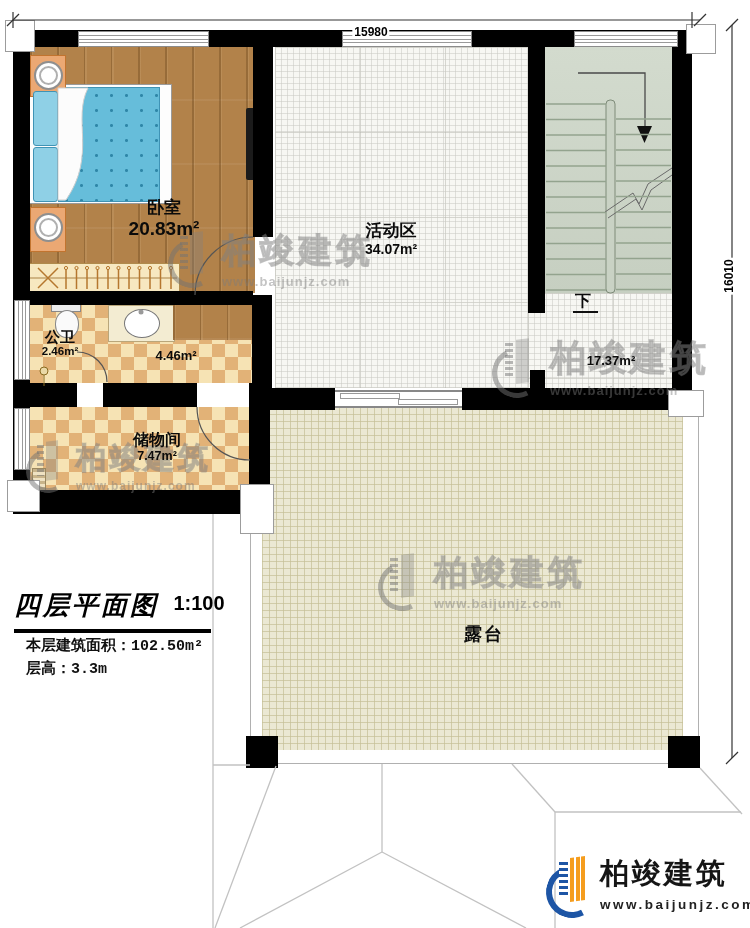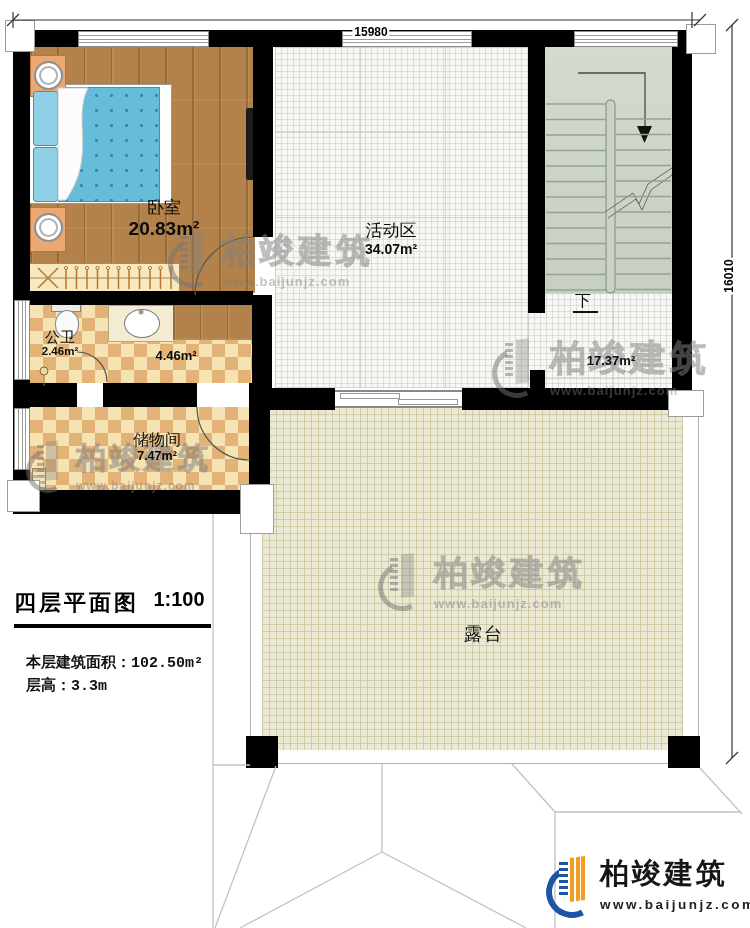--- a/index.html
+++ b/index.html
@@ -34,21 +34,21 @@
   .win-v{background-image:linear-gradient(to right, transparent 24%, #9a9a9a 24%, #9a9a9a 31%, transparent 31%, transparent 48%, #9a9a9a 48%, #9a9a9a 55%, transparent 55%, transparent 72%, #9a9a9a 72%, #9a9a9a 79%, transparent 79%);}
   .notch{position:absolute;background:#fff;border:1px solid #9c9c9c;z-index:36;}
   #deco{position:absolute;left:0;top:0;z-index:40;pointer-events:none;}
   .dim{stroke:#333;stroke-width:1.2;fill:none;}
   .arc{stroke:#555;stroke-width:1.2;fill:none;}
   .brk{stroke:#6a6a6a;stroke-width:1;fill:none;}
   .roof path{stroke:#c2c2c2;stroke-width:1.3;fill:none;}
   
   .room-label{position:absolute;z-index:50;text-align:center;color:#0b0b0b;
               transform:translate(-50%,-50%);line-height:1.15;white-space:nowrap;}
-  .room-name{font-weight:400;}
+  .room-name{font-weight:700;}
   .room-area{font-weight:700;}
   .dim-label{position:absolute;z-index:50;font-weight:700;font-size:12px;color:#000;
              background:#fff;padding:0 2px;transform:translate(-50%,-50%);z-index:50;}
   
   .lamp{width:25px;height:25px;border-radius:50%;background:#fff;border:2px solid #8f8f8f;
         box-shadow:inset 0 0 0 3px #fff, inset 0 0 0 5px #b0b0b0;margin:5px auto 0;}
   .pillow{position:absolute;background:#8fd0e6;border:1.5px solid #3f93b5;border-radius:3px;z-index:21;}
   .quilt{position:absolute;background-color:#66bdda;border:1px solid #3f93b5;
          background-image:radial-gradient(circle,#2f87a8 1.3px, transparent 1.6px);
          background-size:15px 15px;z-index:20;}
@@ -57,24 +57,24 @@
   .wm-text{font-weight:700;letter-spacing:4px;color:rgba(128,128,128,.16);
            -webkit-text-stroke:1.2px rgba(128,128,128,.45);white-space:nowrap;}
   .wm-url{font-weight:700;letter-spacing:1px;color:rgba(125,125,125,.45);white-space:nowrap;}
   .wm-logo{position:relative;flex:none;}
   .wm-logo .sw{position:absolute;border-radius:50%;border:5px solid rgba(115,115,115,.5);
                border-top-color:transparent;border-right-color:transparent;transform:rotate(18deg);}
   .wm-logo .b1{position:absolute;background:repeating-linear-gradient(to bottom,rgba(115,115,115,.5) 0 3px, transparent 3px 6px);}
   .wm-logo .b2{position:absolute;background:rgba(130,130,130,.35);transform:skewY(-6deg);}
   
   .titleblock{position:absolute;z-index:60;color:#000;}
-  .plan-title{font-size:22px;font-weight:700;letter-spacing:3px;display:inline-block;}
+  .plan-title{font-size:26px;font-weight:700;letter-spacing:3px;display:inline-block;font-style:italic;}
   .plan-scale{font-size:20px;font-weight:700;display:inline-block;margin-left:10px;vertical-align:4px;}
   .title-rule{height:4px;background:#000;margin-top:6px;width:197px;}
-  .stat-row{margin-top:25px;font-size:15px;font-weight:700;color:#111;}
+  .stat-row{margin-top:3px;font-size:15px;font-weight:700;color:#111;}
   .stat-value{font-family:"Liberation Mono", monospace;font-weight:700;}
   
   .brand{position:absolute;display:flex;align-items:flex-start;gap:6px;z-index:60;}
   .blogo{position:relative;width:48px;height:58px;flex:none;}
   .blogo .sw{position:absolute;left:0;top:12px;width:40px;height:40px;border-radius:50%;
              border:6px solid #1d55a5;border-top-color:transparent;border-right-color:transparent;
              transform:rotate(18deg);}
   .blogo .b1{position:absolute;left:13px;top:8px;width:9px;height:36px;
              background:repeating-linear-gradient(to bottom,#1d55a5 0 3px,#fff 3px 6px);}
   .blogo .b2{position:absolute;left:24px;top:3px;width:15px;height:44px;transform:skewY(-7deg);

